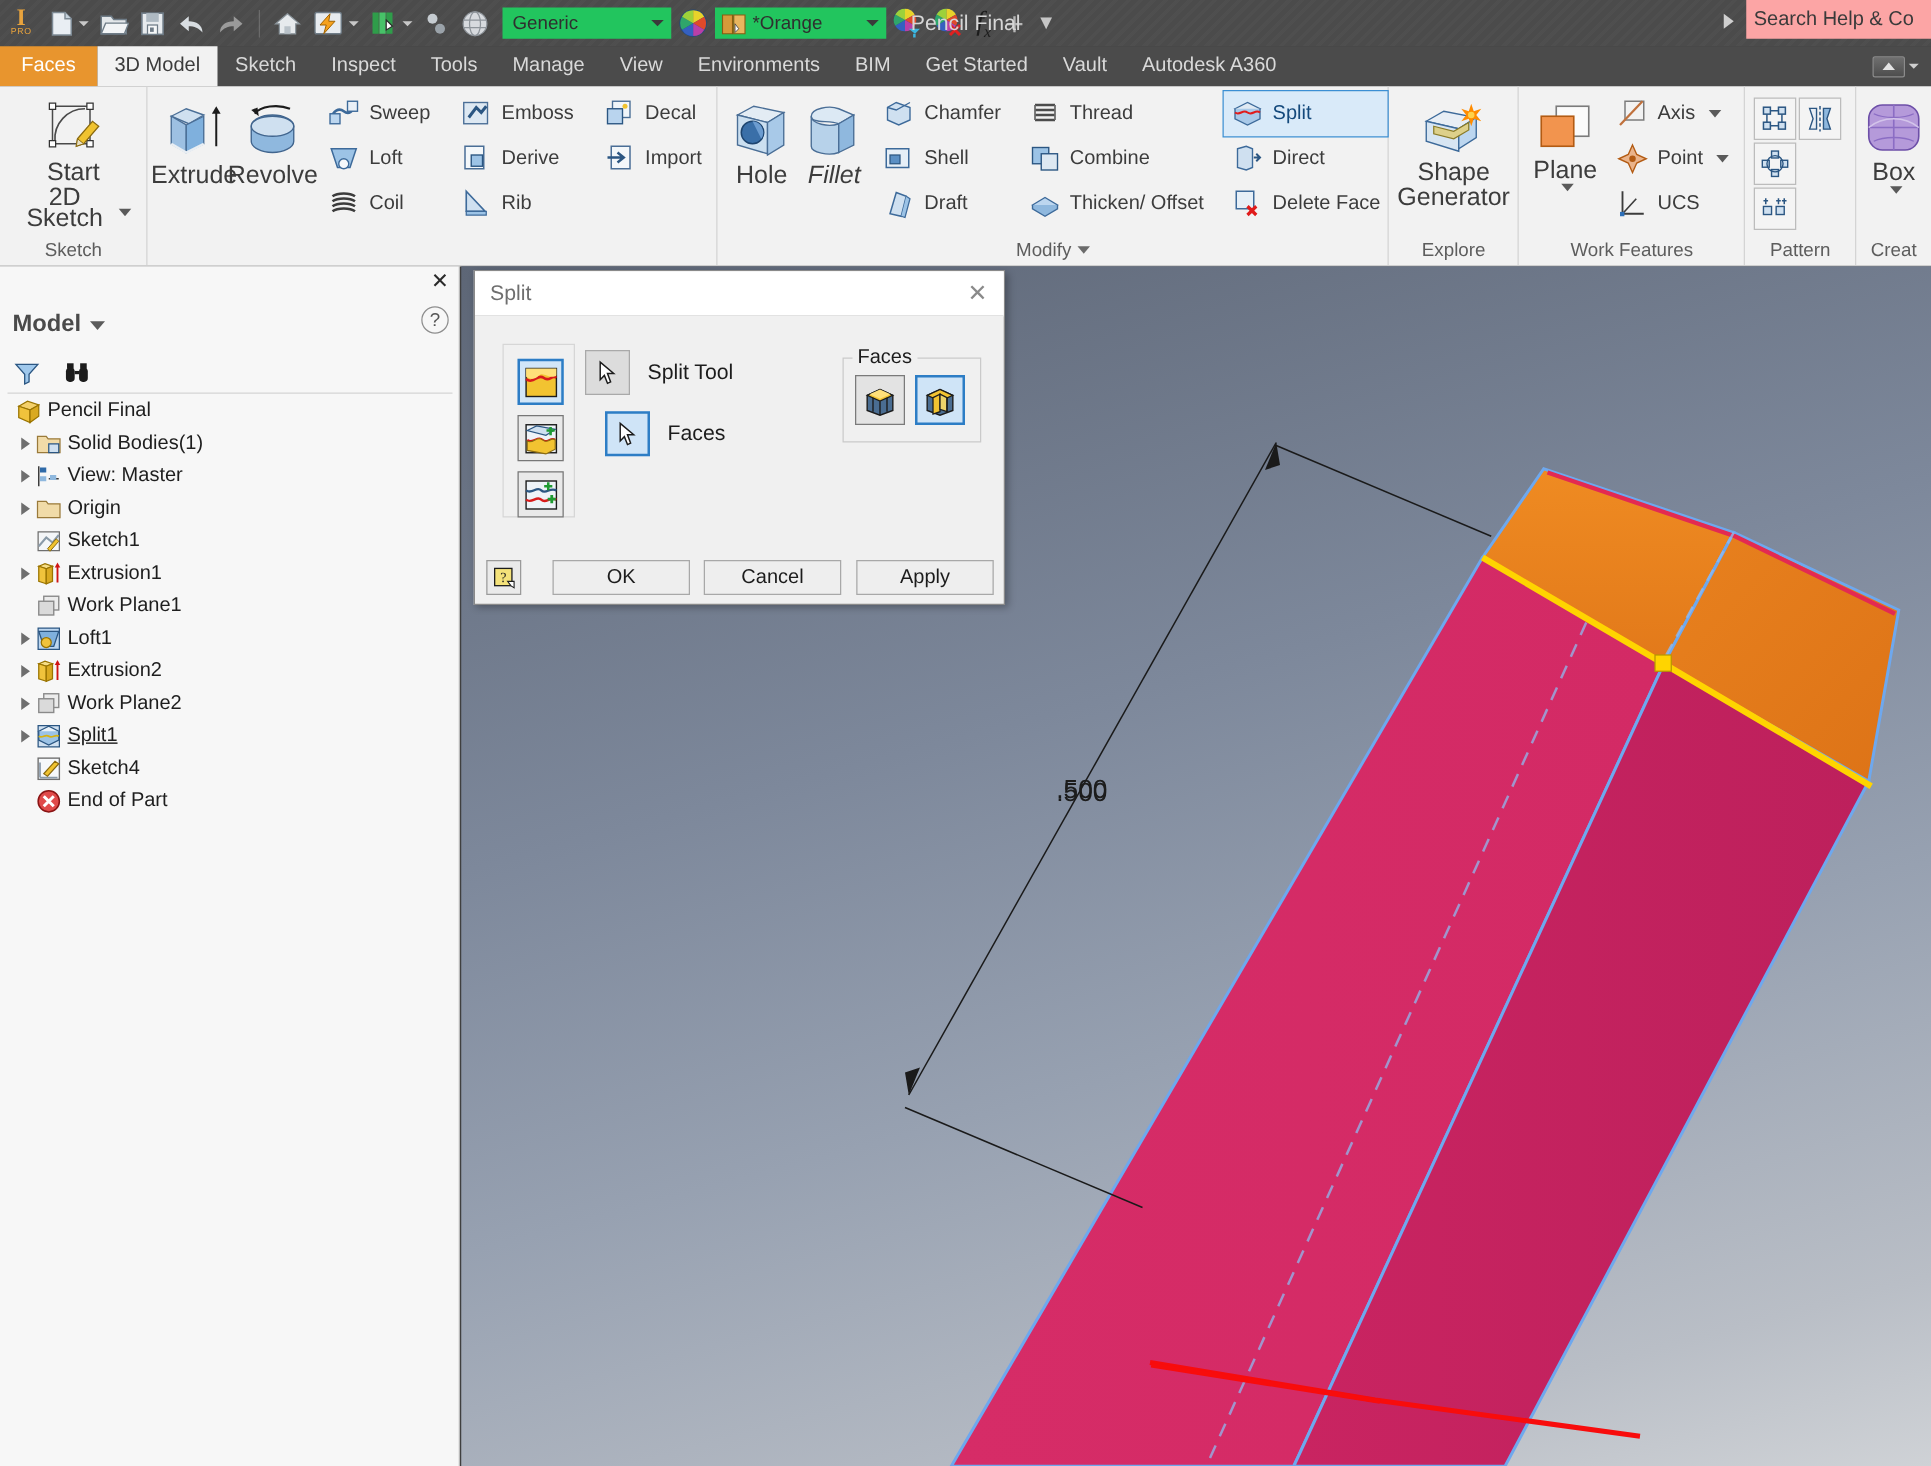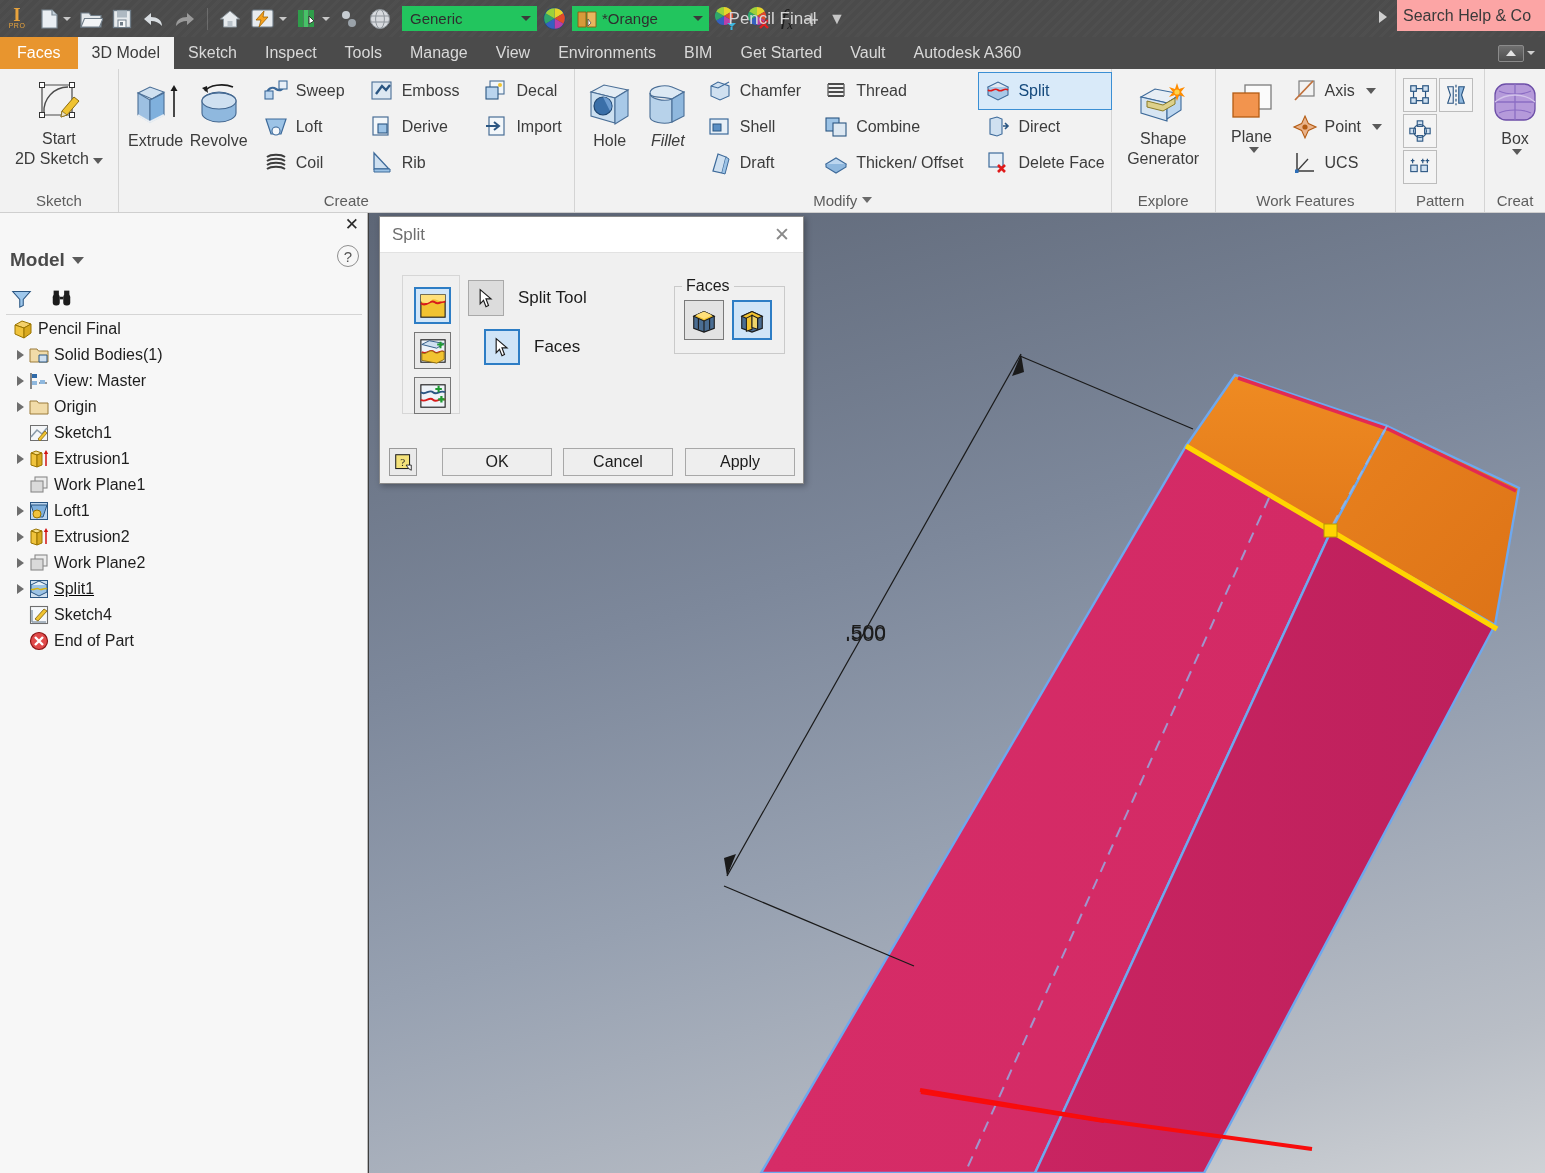--- a/index.html
+++ b/index.html
@@ -108,21 +108,21 @@
     display:flex; align-items:center; justify-content:center; gap:5px;
   }
   .panel-title .pcaret {
     width:0;height:0;border-left:5px solid transparent;border-right:5px solid transparent;
     border-top:6px solid #6b6b6b;
   }
   .bigbtn {
     width:auto; min-width:58px; display:flex; flex-direction:column; align-items:center;
     padding:4px 6px 0 6px; cursor:default;
   }
-  .bigbtn .lbl { font-size:16px; color:#3c3c3c; text-align:center; line-height:17px; margin-top:3px;}
+  .bigbtn .lbl { font-size:20px; color:#3c3c3c; text-align:center; line-height:17px; margin-top:3px;}
   .smallbtn {
     display:flex; align-items:center; gap:7px; height:36px; padding:0 6px;
     cursor:default; white-space:nowrap;
   }
   .smallbtn .lbl { font-size:16px; color:#3c3c3c; }
   .smallbtn.selected { background:#d9eaf9; outline:1px solid #3b8fd4; }
   .col { display:flex; flex-direction:column; }
   .icobox { width:26px; height:26px; flex:0 0 auto; position:relative; }
   .icobox.big { width:46px;height:46px; }
   .icobox svg { display:block; width:100%; height:100%; }
@@ -595,21 +595,20 @@
             <span class="icobox">
               <svg viewBox="0 0 26 26">
                   <rect x="6" y="3" width="15" height="18" fill="#f3f7fa" stroke="#4a6e96" stroke-width="1.2"></rect>
                   <path d="M3 12h12M11 8l5 4-5 4" fill="none" stroke="#2b5682" stroke-width="2"></path>
                 </svg>
             </span>
             <span class="lbl">Import</span>
           </div>
         </div>
       </div>
-      <div class="panel-title">Create</div>
     </div>
 
     <div class="panel" style="width:537px;">
       <div class="panel-body">
         <div class="bigbtn" style="padding-top:6px;">
           <span class="icobox big" style="width:52px;height:50px;">
             <svg viewBox="0 0 52 50">
               <path d="M7 13l13-7 24 5-13 8z" fill="#e3ecf4" stroke="#4a6e96" stroke-width="1.1"></path>
               <path d="M7 13v24l24 7V19z" fill="#cbdff0" stroke="#4a6e96" stroke-width="1.1"></path>
               <path d="M31 19l13-8v26l-13 8z" fill="#a8c9e8" stroke="#4a6e96" stroke-width="1.1"></path>

